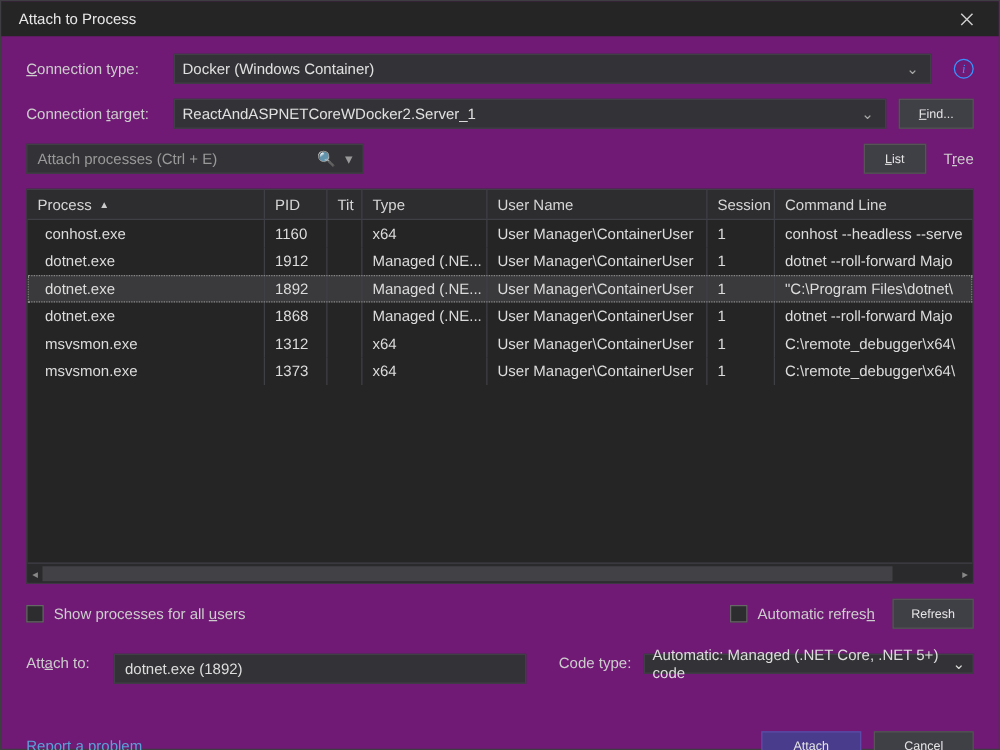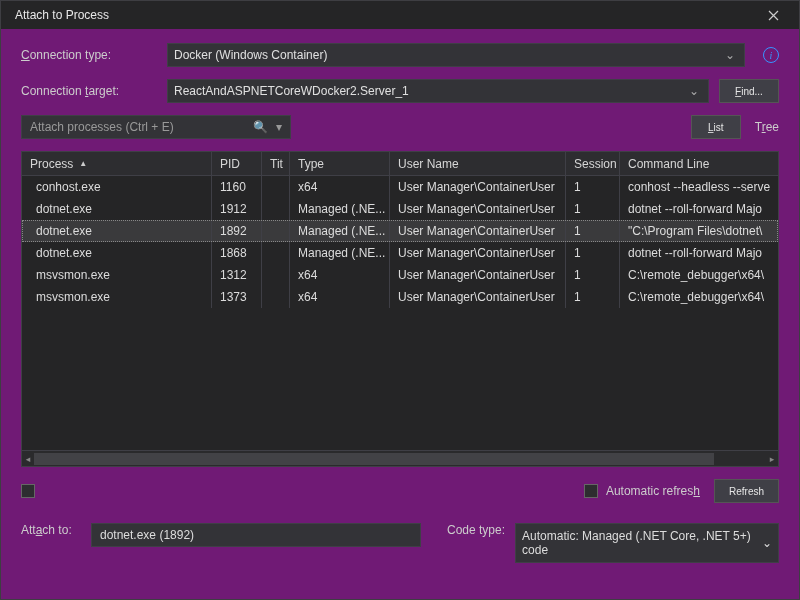--- a/index.html
+++ b/index.html
@@ -46,21 +46,20 @@
   .combo {
     flex:1;
     height:24px;
     background:#333337;
     border:1px solid #3f3f46;
     display:flex;
     align-items:center;
     padding:0 6px;
     justify-content:space-between;
     color:#e0e0e0;
-    margin-left:28px;
   }
   .combo .chev { width:16px; text-align:center; color:#aaa; }
   .btn {
     height:24px;
     min-width:60px;
     padding:0 14px;
     background:#3f3f46;
     border:1px solid #555;
     color:#e6e6e6;
     display:inline-flex;
@@ -143,21 +142,21 @@
   .bottom-row1 .right { margin-left:auto; display:flex; align-items:center; gap:14px;}
   .attach-row { display:flex; align-items:flex-start; gap:10px; margin-top:8px; }
   .attach-row .label2 { width:60px; }
   .attach-input {
     width:330px; height:24px;
     background:#333337; border:1px solid #3f3f46;
     display:flex; align-items:center; padding:0 8px; color:#ddd;
   }
   .codetype-lbl { margin-left:16px; }
   .codetype-combo {
-    flex:1; height:40px; background:#333337; border:1px solid #3f3f46;
+    flex:1; height:16px; background:#333337; border:1px solid #3f3f46;
     display:flex; align-items:center; padding:0 6px; justify-content:space-between;
     color:#ddd;
   }
   .footer { display:flex; align-items:center; margin-top:26px; }
   .footer .report { color:#5aa0d8; cursor:pointer; }
   .footer .btns { margin-left:auto; display:flex; gap:10px; }
   .footer .btn { min-width:80px; }
   .info-icon {
     width:16px; height:16px; border-radius:50%;
     border:1.5px solid #3794ff; color:#3794ff;
@@ -287,20 +286,21 @@
       <div class="hscroll">
         <span class="arr l">◂</span>
         <div class="thumb"></div>
         <span class="arr r">▸</span>
       </div>
     </div>
 
     <div class="bottom-row1">
       <label class="chk">
         <span class="box"></span>
+        <span>Show processes for all <span class="underline">u</span>sers</span>
       </label>
       <div class="right">
         <label class="chk">
           <span class="box"></span>
           <span>Automatic refres<span class="underline">h</span></span>
         </label>
         <button class="btn">Refresh</button>
       </div>
     </div>
 

